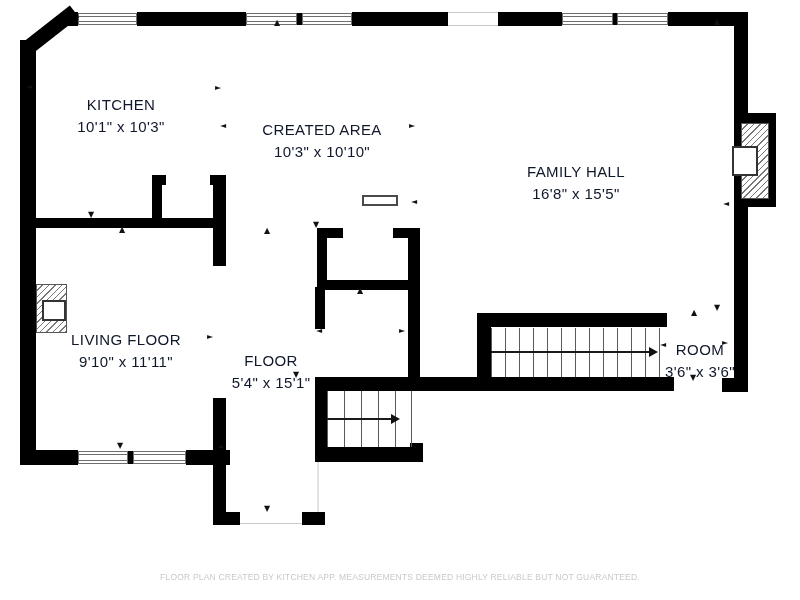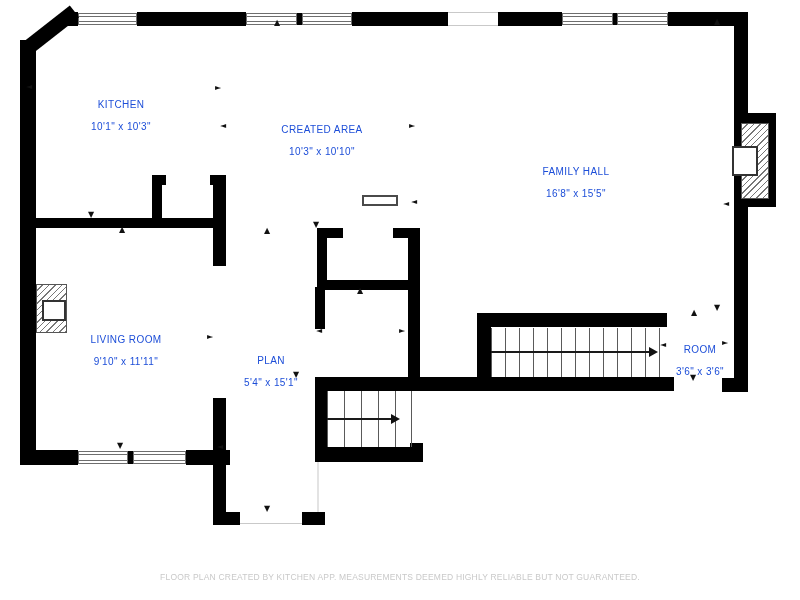--- a/index.html
+++ b/index.html
@@ -18,21 +18,21 @@
   .steps{position:absolute;border-right:1px solid #5a5a5a;box-sizing:border-box;}
   .steps-lg{background:repeating-linear-gradient(90deg,#5a5a5a 0 1px,transparent 1px 14px);}
   .steps-sm{background:repeating-linear-gradient(90deg,#5a5a5a 0 1px,transparent 1px 17px);}
   .runline{position:absolute;height:2px;background:#1a1a1a;}
   .arrowhead{position:absolute;width:0;height:0;border-top:5px solid transparent;
              border-bottom:5px solid transparent;border-left:9px solid #111;}
   .mk{position:absolute;font-size:8px;line-height:8px;color:#111;font-family:"DejaVu Sans",sans-serif;}
   .furn{position:absolute;background:#fff;border:2px solid #4a4a4a;box-sizing:border-box;}
   .faint{position:absolute;background:#e3e3e3;}
   .room{position:absolute;transform:translate(-50%,-50%);text-align:center;white-space:nowrap;
-        color:#1d4ed8;font-size:10px;line-height:22px;letter-spacing:0.4px;}
+        color:#0f172a;font-size:15px;line-height:22px;letter-spacing:0.4px;}
   .rn,.rd{display:block;}
   .footer{position:absolute;left:0;right:0;top:572px;text-align:center;font-size:8.5px;
           color:#c9c9c9;letter-spacing:0.2px;}
 </style>
 </head>
 <body>
 
 <div class="plan">
 
   <div class="w" style="left:65px;top:12px;width:13px;height:14px"></div>
@@ -139,25 +139,25 @@
   </div>
   <div class="room" style="left:322px;top:141px">
     <span class="rn">CREATED AREA</span>
     <span class="rd">10'3" x 10'10"</span>
   </div>
   <div class="room" style="left:576px;top:183px">
     <span class="rn">FAMILY HALL</span>
     <span class="rd">16'8" x 15'5"</span>
   </div>
   <div class="room" style="left:126px;top:351px">
-    <span class="rn">LIVING ROOM</span>
+    <span class="rn">LIVING FLOOR</span>
     <span class="rd">9'10" x 11'11"</span>
   </div>
   <div class="room" style="left:271px;top:372px">
-    <span class="rn">PLAN</span>
+    <span class="rn">FLOOR</span>
     <span class="rd">5'4" x 15'1"</span>
   </div>
   <div class="room" style="left:700px;top:361px">
     <span class="rn">ROOM</span>
     <span class="rd">3'6" x 3'6"</span>
   </div>
 
   <div class="footer">FLOOR PLAN CREATED BY KITCHEN APP. MEASUREMENTS DEEMED HIGHLY RELIABLE BUT NOT GUARANTEED.</div>
 
 </div>

